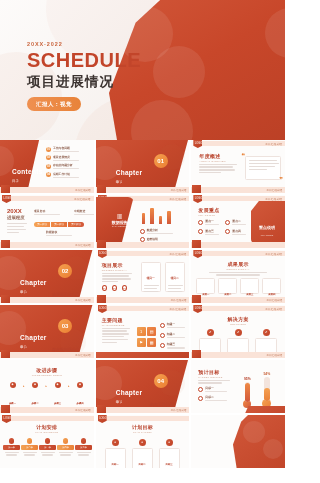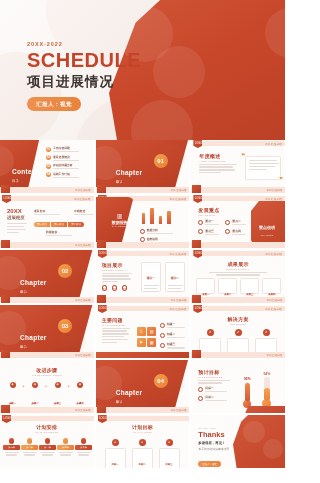--- a/index.html
+++ b/index.html
@@ -826,23 +826,16 @@
           </div>
         </div>
       </div>
     </div>
 
     <div class="thumb">
       <div class="red-panel" style="right:-16px;top:-4px;width:68px;height:60px;clip-path:polygon(28% 0,100% 0,100% 100%,6% 100%,0 56%,12% 18%);">
         <span class="cs-dot" style="left:10px;top:10px;width:22px;height:22px;"></span>
         <span class="cs-dot" style="left:30px;top:28px;width:20px;height:20px;"></span>
       </div>
-      <div style="position:absolute;left:7px;top:12px;z-index:3;">
-        <div style="font-size:2.4px;color:#c9a08c;letter-spacing:.4px;">THANK YOU</div>
-        <div class="thanks-h">Thanks</div>
-        <div style="font-size:3.4px;font-weight:700;color:#4a423e;margin-top:2px;">多谢观看，再见！</div>
-        <div style="font-size:2.8px;color:#8a7a72;margin-top:1.5px;">本工作总结仅供参考使用</div>
-        <div style="display:inline-block;margin-top:3px;background:linear-gradient(90deg,#ef9050,#e8833a);color:#fff;font-size:2.4px;padding:1.5px 4px;border-radius:5px;">汇报人：视觉</div>
-      </div>
     </div>
 
   </div>
 </div>
 
 </body></html>

